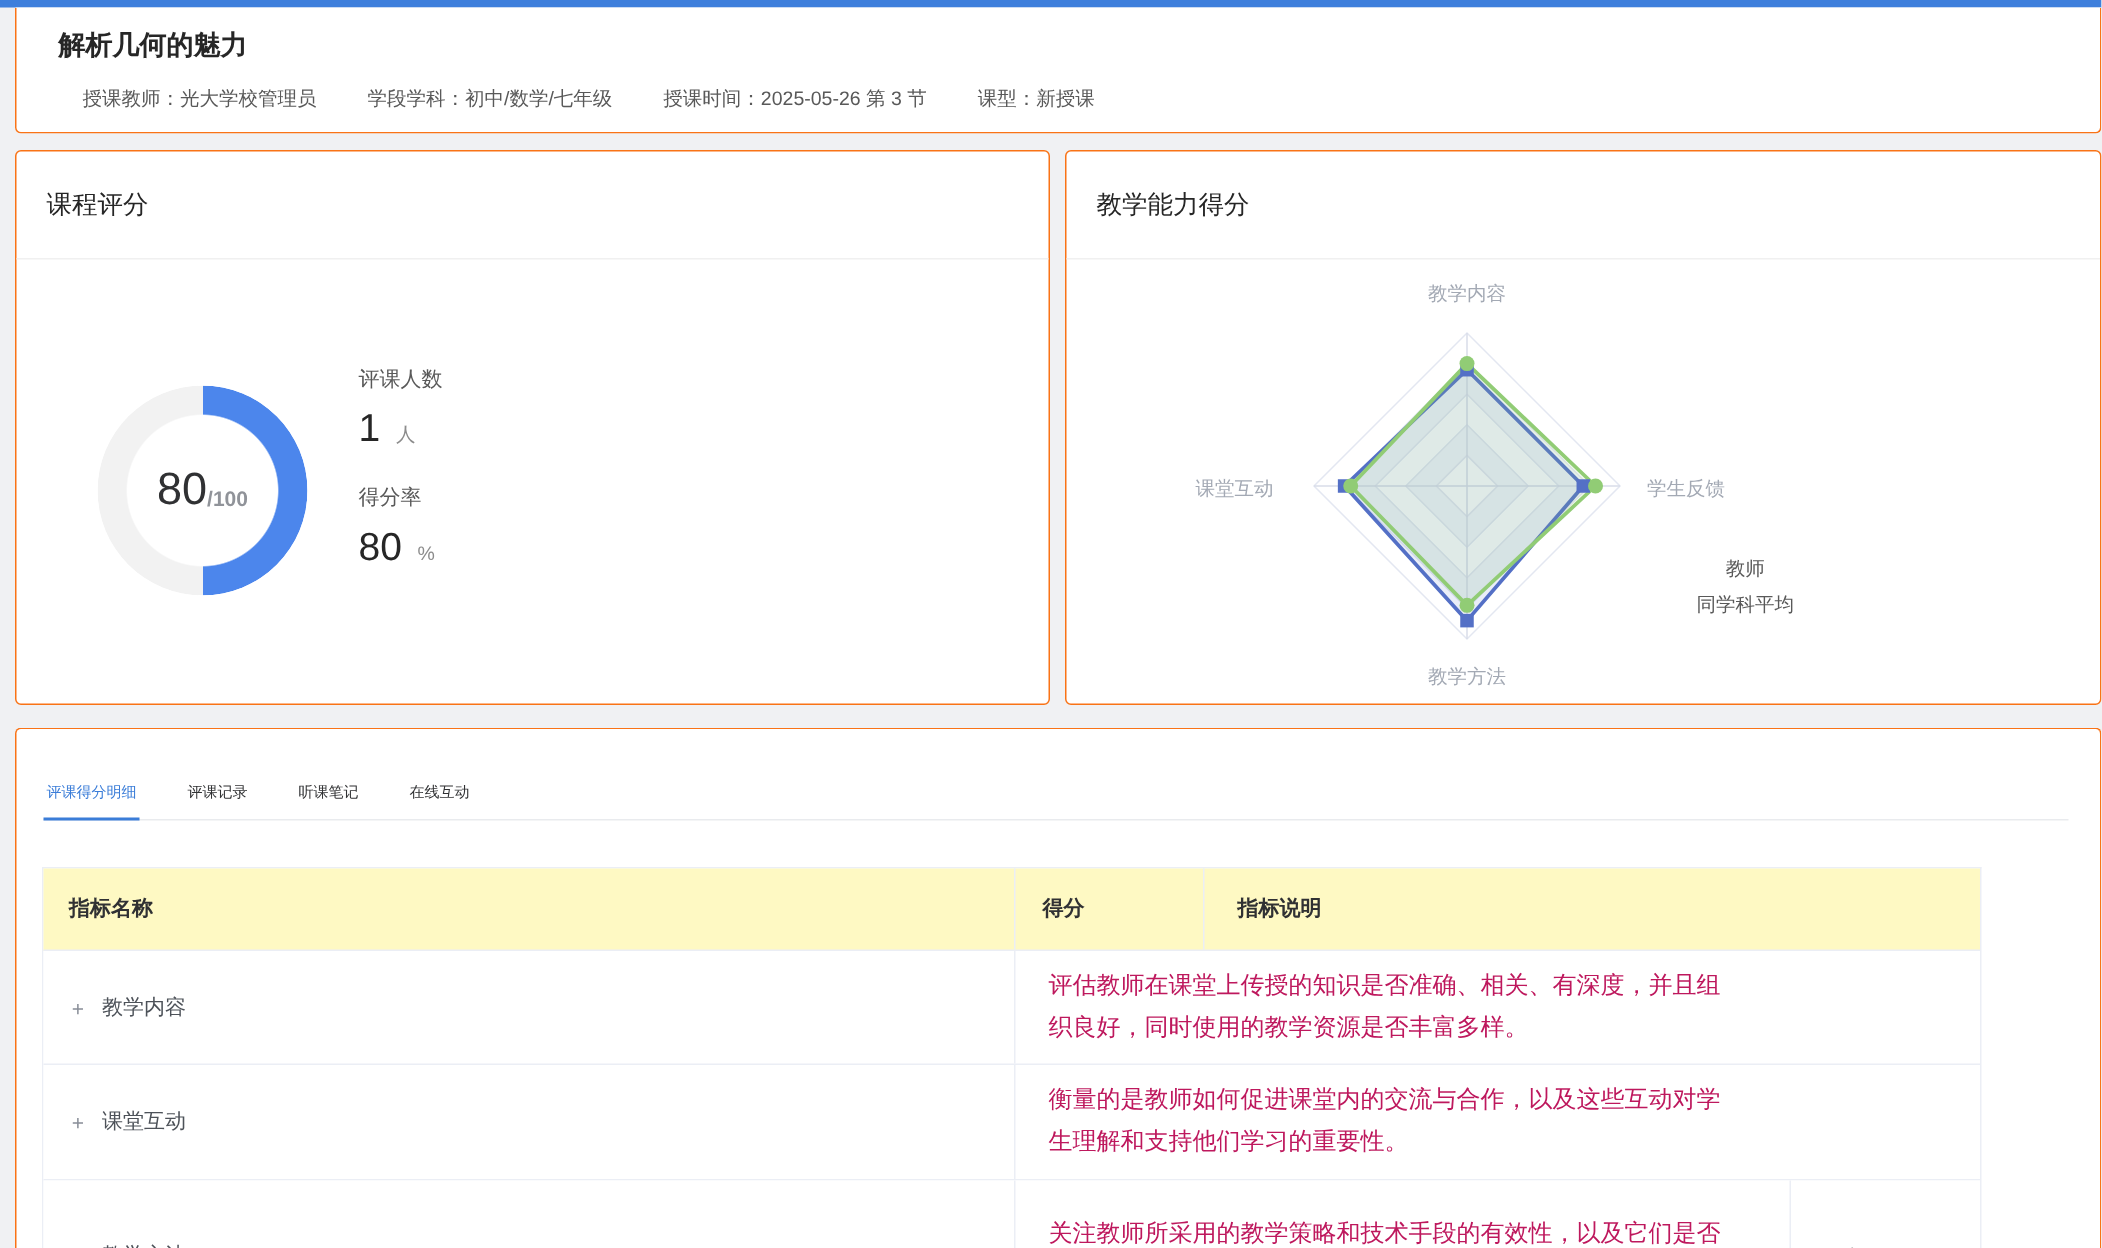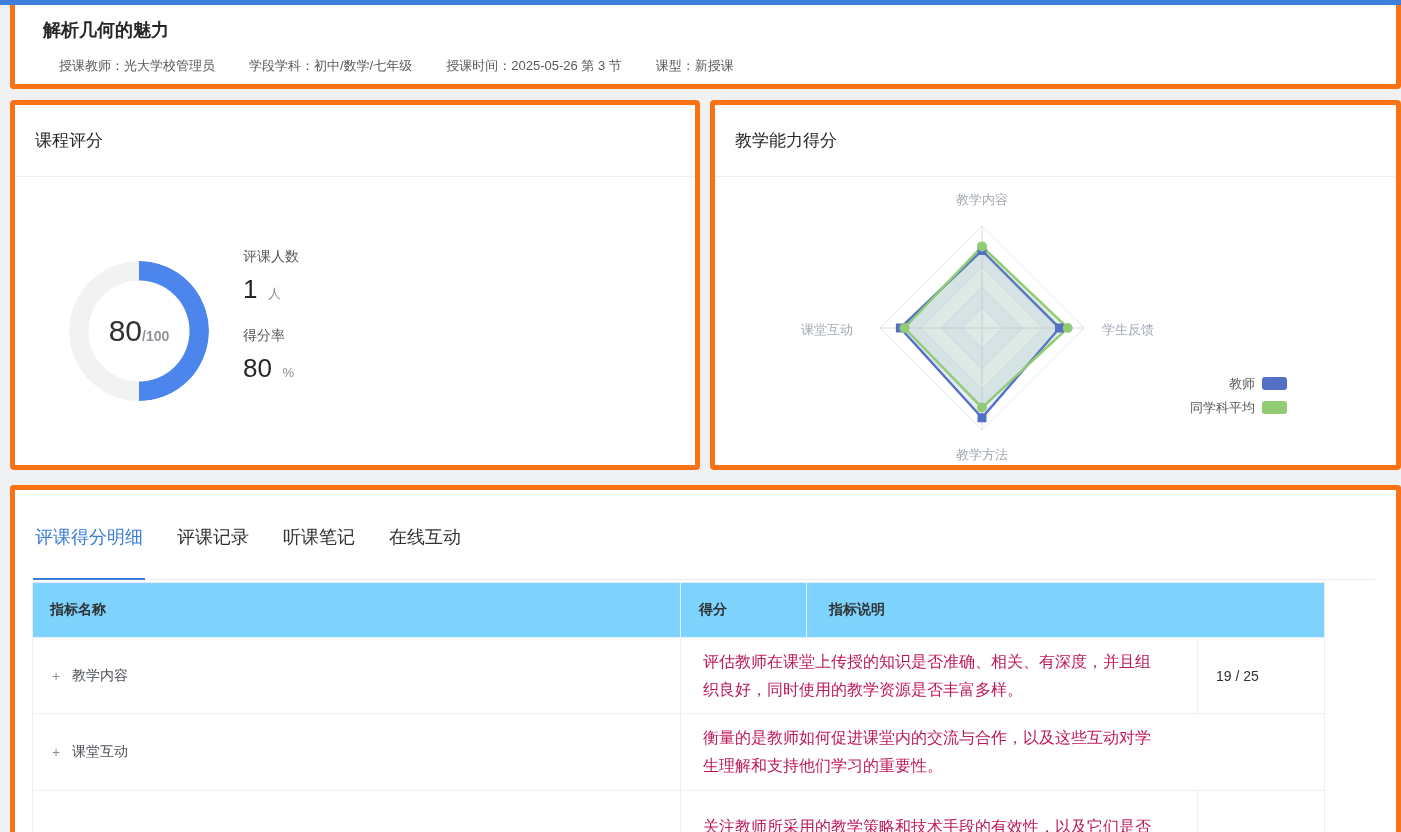--- a/index.html
+++ b/index.html
@@ -1,21 +1,21 @@
 <!DOCTYPE html>
 <html lang="zh"><head>
 <meta charset="utf-8">
 <style>
   * { margin:0; padding:0; box-sizing:border-box; }
   html,body { width:1401px; height:832px; overflow:hidden; }
   body { font-family:"Liberation Sans","DejaVu Sans",sans-serif; background:#f0f1f3; position:relative; }
 
   .topbar { position:absolute; left:0; top:0; width:1401px; height:5px; }
 
-  .card { position:absolute; background:#fff; border-radius:4px; border:5px solid #f97316; }
+  .card { position:absolute; background:#fff; border-radius:4px; border:1px solid #f97316; }
   .header-card { left:10px; top:5px; width:1391px; height:84px; border-radius:0 0 4px 4px; border-top:none;text-align:center; }
   .page-title { position:absolute; left:28px; top:13px; font-size:18px; font-weight:700; color:#262626; }
   .meta-row { position:absolute; left:28px; top:52px; display:flex; gap:34px; font-size:13px; color:#595959;margin-left:16px; }
   .meta-item span { color:#595959; }
 
   .panel-title { font-size:17px; font-weight:500; color:#262626; }
   .panel-head { height:72px; display:flex; align-items:center; padding-left:20px; border-bottom:1px solid #f0f0f0; }
 
   .score-card { left:10px; top:100px; width:690px; height:370px; }
   .ability-card { left:710px; top:100px; width:691px; height:370px; }
@@ -38,33 +38,33 @@
 
   
   .radar-area { position:absolute; left:0; top:72px; width:691px; height:298px; }
   .radar-svg { position:absolute; left:147px; top:41px; }
   .radar-label { position:absolute; font-size:13px; color:#a3a9b4; white-space:nowrap; }
   .rl-top { left:0; top:14px; width:534px; text-align:center; }
   .rl-bottom { left:0; top:269px; width:534px; text-align:center; }
   .rl-left { left:0; top:144px; width:138px; text-align:right; }
   .rl-right { left:387px; top:144px; }
   .legend { position:absolute; left:340px; top:198px; width:232px; }
-  .legend-row { display:flex; justify-content:flex-end; align-items:center; height:17px; margin-bottom:7px; cursor:pointer; }
+  .legend-row { display:flex; justify-content:flex-end; align-items:center; height:17px; margin-bottom:7px; cursor:pointer;flex-direction:column; }
   .legend-text { font-size:13px; color:#595959; margin-right:7px; }
   .legend-swatch { width:25px; height:13px; border-radius:3px; }
 
   
   .tabs { position:absolute; left:18px; right:21px; top:26px; border-bottom:1px solid #e9ebee; display:flex; gap:30px; }
-  .tab { font-size:18px; color:#303133; padding:9px 2px 29px; cursor:pointer; }
+  .tab { font-size:10px; color:#303133; padding:9px 2px 10px; cursor:pointer; }
   .tab.active { color:#3b7dd8; border-bottom:2px solid #3b7dd8; margin-bottom:-1px; }
 
   
   .table { position:absolute; left:17px; top:92px; width:1293px; border:1px solid #ebeef5; border-bottom:none; }
   .trow { display:flex; border-bottom:1px solid #ebeef5; background:#fff; }
-  .trow.head { background:#7dd3fc; height:55px; }
+  .trow.head { background:#fef9c3; height:55px; }
   .tcell { display:flex; align-items:center; border-right:1px solid #ebeef5; }
   .tcell:last-child { border-right:none; }
   .c1 { width:648px; padding-left:17px; }
   .c2 { width:517px; padding:12px 40px 12px 22px; }
   .c3 { width:126px; padding-left:18px; }
   .head .tcell { font-size:14px; font-weight:700; color:#303133; }
   .r1 { height:76px; } .r2 { height:77px; } .r3 { height:100px; }
   .expand-icon { font-size:14px; color:#8a8f99; margin-right:10px; cursor:pointer; width:12px; text-align:center; }
   .row-name { font-size:14px; color:#4d5259; }
   .row-desc { font-size:16px; color:#be185d; line-height:28px; }
@@ -169,23 +169,20 @@
     </div>
 
     <div class="trow r1">
       <div class="tcell c1">
         <span class="expand-icon">+</span>
         <span class="row-name">教学内容</span>
       </div>
       <div class="tcell c2">
           <span class="row-desc">评估教师在课堂上传授的知识是否准确、相关、有深度，并且组织良好，同时使用的教学资源是否丰富多样。</span>
         </div>
-      <div class="tcell c3">
-          <span class="row-score">19 / 25</span>
-        </div>
     </div>
 
     <div class="trow r2">
       <div class="tcell c1">
         <span class="expand-icon">+</span>
         <span class="row-name">课堂互动</span>
       </div>
       <div class="tcell c2">
           <span class="row-desc">衡量的是教师如何促进课堂内的交流与合作，以及这些互动对学生理解和支持他们学习的重要性。</span>
         </div>

